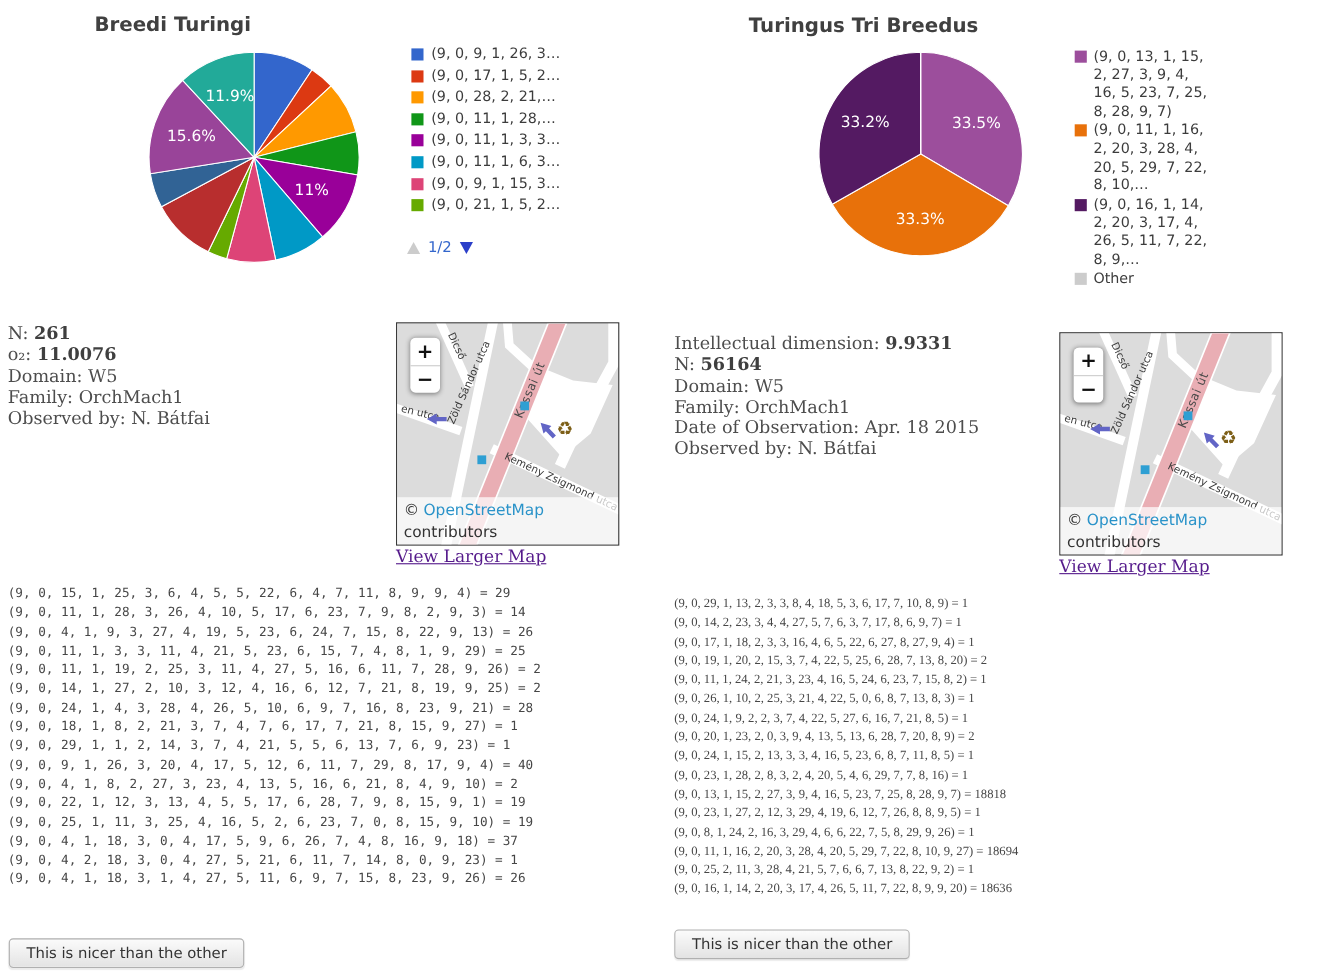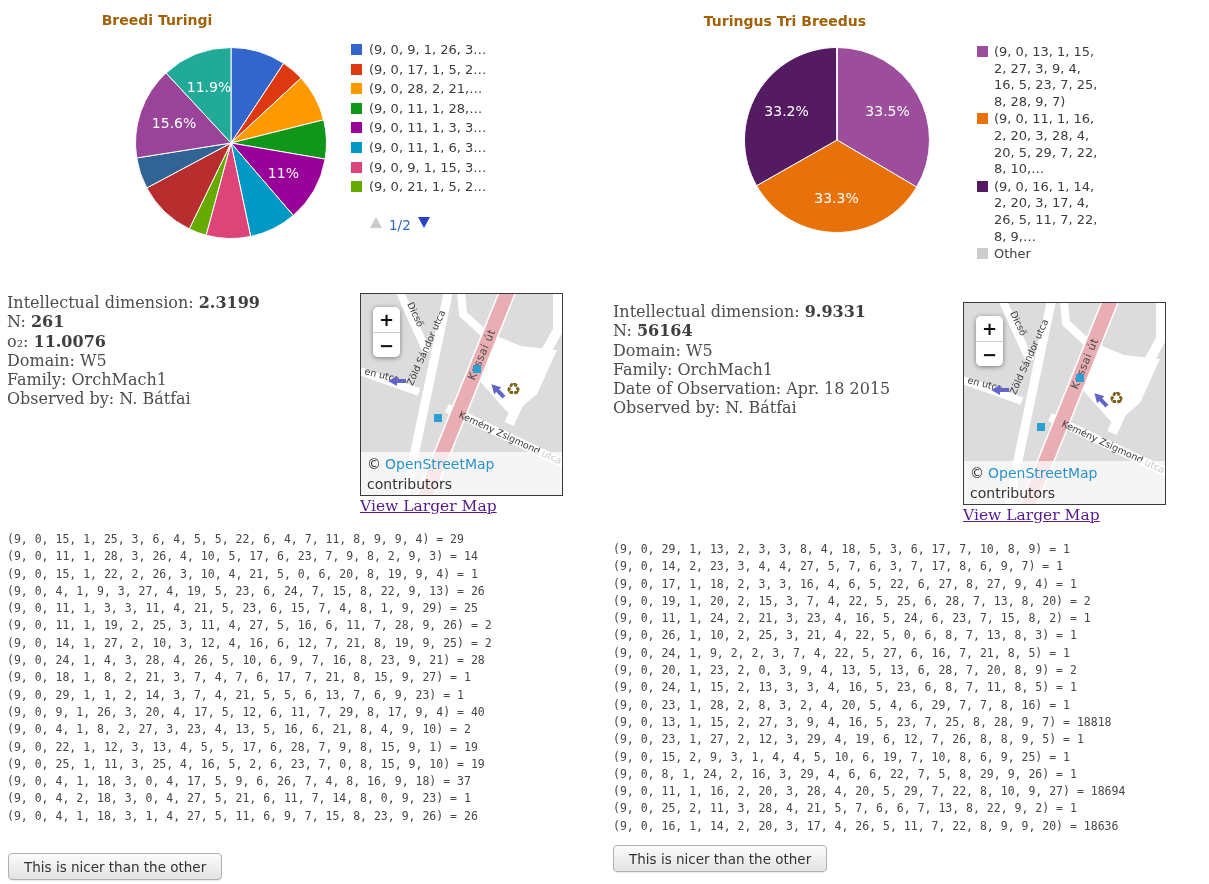--- a/index.html
+++ b/index.html
@@ -3,41 +3,41 @@
 <meta charset="utf-8">
 <style>
   html,body{margin:0;padding:0;}
   body{
     position:relative;width:1209px;height:884px;background:#fff;
     font-family:"DejaVu Sans","Liberation Sans",sans-serif;overflow:hidden;
   }
   .abs{position:absolute;}
 
   
-  .chart-title{position:absolute;width:220px;text-align:center;font-weight:bold;font-size:14px;color:#a16207;}
+  .chart-title{position:absolute;width:220px;text-align:center;font-weight:bold;font-size:18px;color:#404040;}
   #left-title{left:47px;top:12px;}
   #right-title{left:675px;top:13px;}
 
   
   #left-pie{left:134px;top:46px;}
   #right-pie{left:743px;top:46px;}
   .pie-label{fill:#fff;font-family:"DejaVu Sans","Liberation Sans",sans-serif;font-size:14px;}
 
   
-  #left-legend{left:351px;top:43px;}
+  #left-legend{left:374px;top:43px;}
   #right-legend{left:977px;top:44px;width:127px;}
   .lg-row{display:flex;align-items:flex-start;margin-bottom:5.6px;}
   .lg-box{width:11px;height:11px;flex:0 0 11px;margin-right:7px;margin-top:1px;}
   .lg-txt{font-size:13px;color:#3c3c3c;line-height:14px;white-space:nowrap;}
   #right-legend .lg-row{margin-bottom:1px;}
   #right-legend .lg-box{margin-right:6px;margin-top:2px;}
   #right-legend .lg-txt{white-space:normal;line-height:16.6px;}
 
   
-  #left-pager{left:370px;top:217px;display:flex;}
+  #left-pager{left:370px;top:217px;display:flex;align-items:center;}
   .tri{width:0;height:0;border-left:6.5px solid transparent;border-right:6.5px solid transparent;display:inline-block;}
   .tri.up{border-bottom:11px solid #cccccc;}
   .tri.down{border-top:11px solid #2b3fc9;}
   .pg{color:#3366CC;font-size:13.5px;margin:0 7px;}
 
   
   .meta{position:absolute;font-family:"DejaVu Serif","Liberation Serif",serif;font-size:16px;color:#4d4d4d;}
   #left-meta{left:7px;top:293px;}
   #right-meta{left:613px;top:302px;}
   .meta-line{line-height:19.3px;white-space:nowrap;}
@@ -56,21 +56,21 @@
               font-size:14px;line-height:20px;color:#333;padding:2px 0 1px 6px;}
   .map-attrib a{color:#2a93c9;text-decoration:none;margin-left:4px;}
   .view-larger{position:absolute;font-family:"DejaVu Serif","Liberation Serif",serif;font-size:15.5px;
                color:#551A8B;}
   #left-viewlarger{left:360px;top:497px;}
   #right-viewlarger{left:963px;top:506px;}
 
   
   .rows{position:absolute;font-family:"DejaVu Sans Mono","Liberation Mono",monospace;font-size:11.5px;color:#464646;}
   #left-rows{left:7px;top:531px;}
-  #right-rows{left:613px;top:541px;}
+  #right-rows{left:613px;top:541px;font-family:Liberation Serif, serif;}
   .row-line{white-space:pre;line-height:17.3px;}
 
   
   .vote-btn{position:absolute;font-family:"DejaVu Sans","Liberation Sans",sans-serif;font-size:13.5px;color:#333;
             background:linear-gradient(#fbfbfb,#e3e3e3);border:1px solid #b0b0b0;border-radius:4px;
             padding:4px 15px;height:27px;cursor:pointer;box-shadow:0 1px 1px rgba(0,0,0,.08);}
   #left-button{left:8px;top:853px;}
   #right-button{left:613px;top:845px;}
 
   .street-label{font-family:"DejaVu Sans","Liberation Sans",sans-serif;font-size:9.5px;fill:#3a3a3a;}
@@ -161,21 +161,20 @@
       <span class="lg-box" style="background: rgb(84, 26, 98);"></span>
       <span class="lg-txt">(9, 0, 16, 1, 14, 2, 20, 3, 17, 4, 26, 5, 11, 7, 22, 8, 9,…</span>
     </div>
     <div class="lg-row">
       <span class="lg-box" style="background: rgb(204, 204, 204);"></span>
       <span class="lg-txt">Other</span>
     </div>
   </div>
 
 <div class="meta" id="left-meta">
-    <div class="meta-line"><span>Intellectual dimension: </span><span class="m-val bold">2.3199</span></div>
     <div class="meta-line"><span>N: </span><span class="m-val bold">261</span></div>
     <div class="meta-line"><span>o₂: </span><span class="m-val bold">11.0076</span></div>
     <div class="meta-line"><span>Domain: </span><span class="m-val">W5</span></div>
     <div class="meta-line"><span>Family: </span><span class="m-val">OrchMach1</span></div>
     <div class="meta-line"><span>Observed by: </span><span class="m-val">N. Bátfai</span></div>
   </div>
 <div class="meta" id="right-meta">
     <div class="meta-line"><span>Intellectual dimension: </span><span class="m-val bold">9.9331</span></div>
     <div class="meta-line"><span>N: </span><span class="m-val bold">56164</span></div>
     <div class="meta-line"><span>Domain: </span><span class="m-val">W5</span></div>
@@ -248,21 +247,20 @@
   <div class="map-attrib">
     <span>©</span><a href="#">OpenStreetMap</a>
     <div>contributors</div>
   </div>
 </div>
 <a class="view-larger" id="right-viewlarger" href="#">View Larger Map</a>
 
 <div class="rows" id="left-rows">
     <div class="row-line">(9, 0, 15, 1, 25, 3, 6, 4, 5, 5, 22, 6, 4, 7, 11, 8, 9, 9, 4) = 29</div>
     <div class="row-line">(9, 0, 11, 1, 28, 3, 26, 4, 10, 5, 17, 6, 23, 7, 9, 8, 2, 9, 3) = 14</div>
-    <div class="row-line">(9, 0, 15, 1, 22, 2, 26, 3, 10, 4, 21, 5, 0, 6, 20, 8, 19, 9, 4) = 1</div>
     <div class="row-line">(9, 0, 4, 1, 9, 3, 27, 4, 19, 5, 23, 6, 24, 7, 15, 8, 22, 9, 13) = 26</div>
     <div class="row-line">(9, 0, 11, 1, 3, 3, 11, 4, 21, 5, 23, 6, 15, 7, 4, 8, 1, 9, 29) = 25</div>
     <div class="row-line">(9, 0, 11, 1, 19, 2, 25, 3, 11, 4, 27, 5, 16, 6, 11, 7, 28, 9, 26) = 2</div>
     <div class="row-line">(9, 0, 14, 1, 27, 2, 10, 3, 12, 4, 16, 6, 12, 7, 21, 8, 19, 9, 25) = 2</div>
     <div class="row-line">(9, 0, 24, 1, 4, 3, 28, 4, 26, 5, 10, 6, 9, 7, 16, 8, 23, 9, 21) = 28</div>
     <div class="row-line">(9, 0, 18, 1, 8, 2, 21, 3, 7, 4, 7, 6, 17, 7, 21, 8, 15, 9, 27) = 1</div>
     <div class="row-line">(9, 0, 29, 1, 1, 2, 14, 3, 7, 4, 21, 5, 5, 6, 13, 7, 6, 9, 23) = 1</div>
     <div class="row-line">(9, 0, 9, 1, 26, 3, 20, 4, 17, 5, 12, 6, 11, 7, 29, 8, 17, 9, 4) = 40</div>
     <div class="row-line">(9, 0, 4, 1, 8, 2, 27, 3, 23, 4, 13, 5, 16, 6, 21, 8, 4, 9, 10) = 2</div>
     <div class="row-line">(9, 0, 22, 1, 12, 3, 13, 4, 5, 5, 17, 6, 28, 7, 9, 8, 15, 9, 1) = 19</div>
@@ -277,21 +275,20 @@
     <div class="row-line">(9, 0, 17, 1, 18, 2, 3, 3, 16, 4, 6, 5, 22, 6, 27, 8, 27, 9, 4) = 1</div>
     <div class="row-line">(9, 0, 19, 1, 20, 2, 15, 3, 7, 4, 22, 5, 25, 6, 28, 7, 13, 8, 20) = 2</div>
     <div class="row-line">(9, 0, 11, 1, 24, 2, 21, 3, 23, 4, 16, 5, 24, 6, 23, 7, 15, 8, 2) = 1</div>
     <div class="row-line">(9, 0, 26, 1, 10, 2, 25, 3, 21, 4, 22, 5, 0, 6, 8, 7, 13, 8, 3) = 1</div>
     <div class="row-line">(9, 0, 24, 1, 9, 2, 2, 3, 7, 4, 22, 5, 27, 6, 16, 7, 21, 8, 5) = 1</div>
     <div class="row-line">(9, 0, 20, 1, 23, 2, 0, 3, 9, 4, 13, 5, 13, 6, 28, 7, 20, 8, 9) = 2</div>
     <div class="row-line">(9, 0, 24, 1, 15, 2, 13, 3, 3, 4, 16, 5, 23, 6, 8, 7, 11, 8, 5) = 1</div>
     <div class="row-line">(9, 0, 23, 1, 28, 2, 8, 3, 2, 4, 20, 5, 4, 6, 29, 7, 7, 8, 16) = 1</div>
     <div class="row-line">(9, 0, 13, 1, 15, 2, 27, 3, 9, 4, 16, 5, 23, 7, 25, 8, 28, 9, 7) = 18818</div>
     <div class="row-line">(9, 0, 23, 1, 27, 2, 12, 3, 29, 4, 19, 6, 12, 7, 26, 8, 8, 9, 5) = 1</div>
-    <div class="row-line">(9, 0, 15, 2, 9, 3, 1, 4, 4, 5, 10, 6, 19, 7, 10, 8, 6, 9, 25) = 1</div>
     <div class="row-line">(9, 0, 8, 1, 24, 2, 16, 3, 29, 4, 6, 6, 22, 7, 5, 8, 29, 9, 26) = 1</div>
     <div class="row-line">(9, 0, 11, 1, 16, 2, 20, 3, 28, 4, 20, 5, 29, 7, 22, 8, 10, 9, 27) = 18694</div>
     <div class="row-line">(9, 0, 25, 2, 11, 3, 28, 4, 21, 5, 7, 6, 6, 7, 13, 8, 22, 9, 2) = 1</div>
     <div class="row-line">(9, 0, 16, 1, 14, 2, 20, 3, 17, 4, 26, 5, 11, 7, 22, 8, 9, 9, 20) = 18636</div>
   </div>
 
 <button class="vote-btn" id="left-button">This is nicer than the other</button>
 <button class="vote-btn" id="right-button">This is nicer than the other</button>
 
 </body></html>

